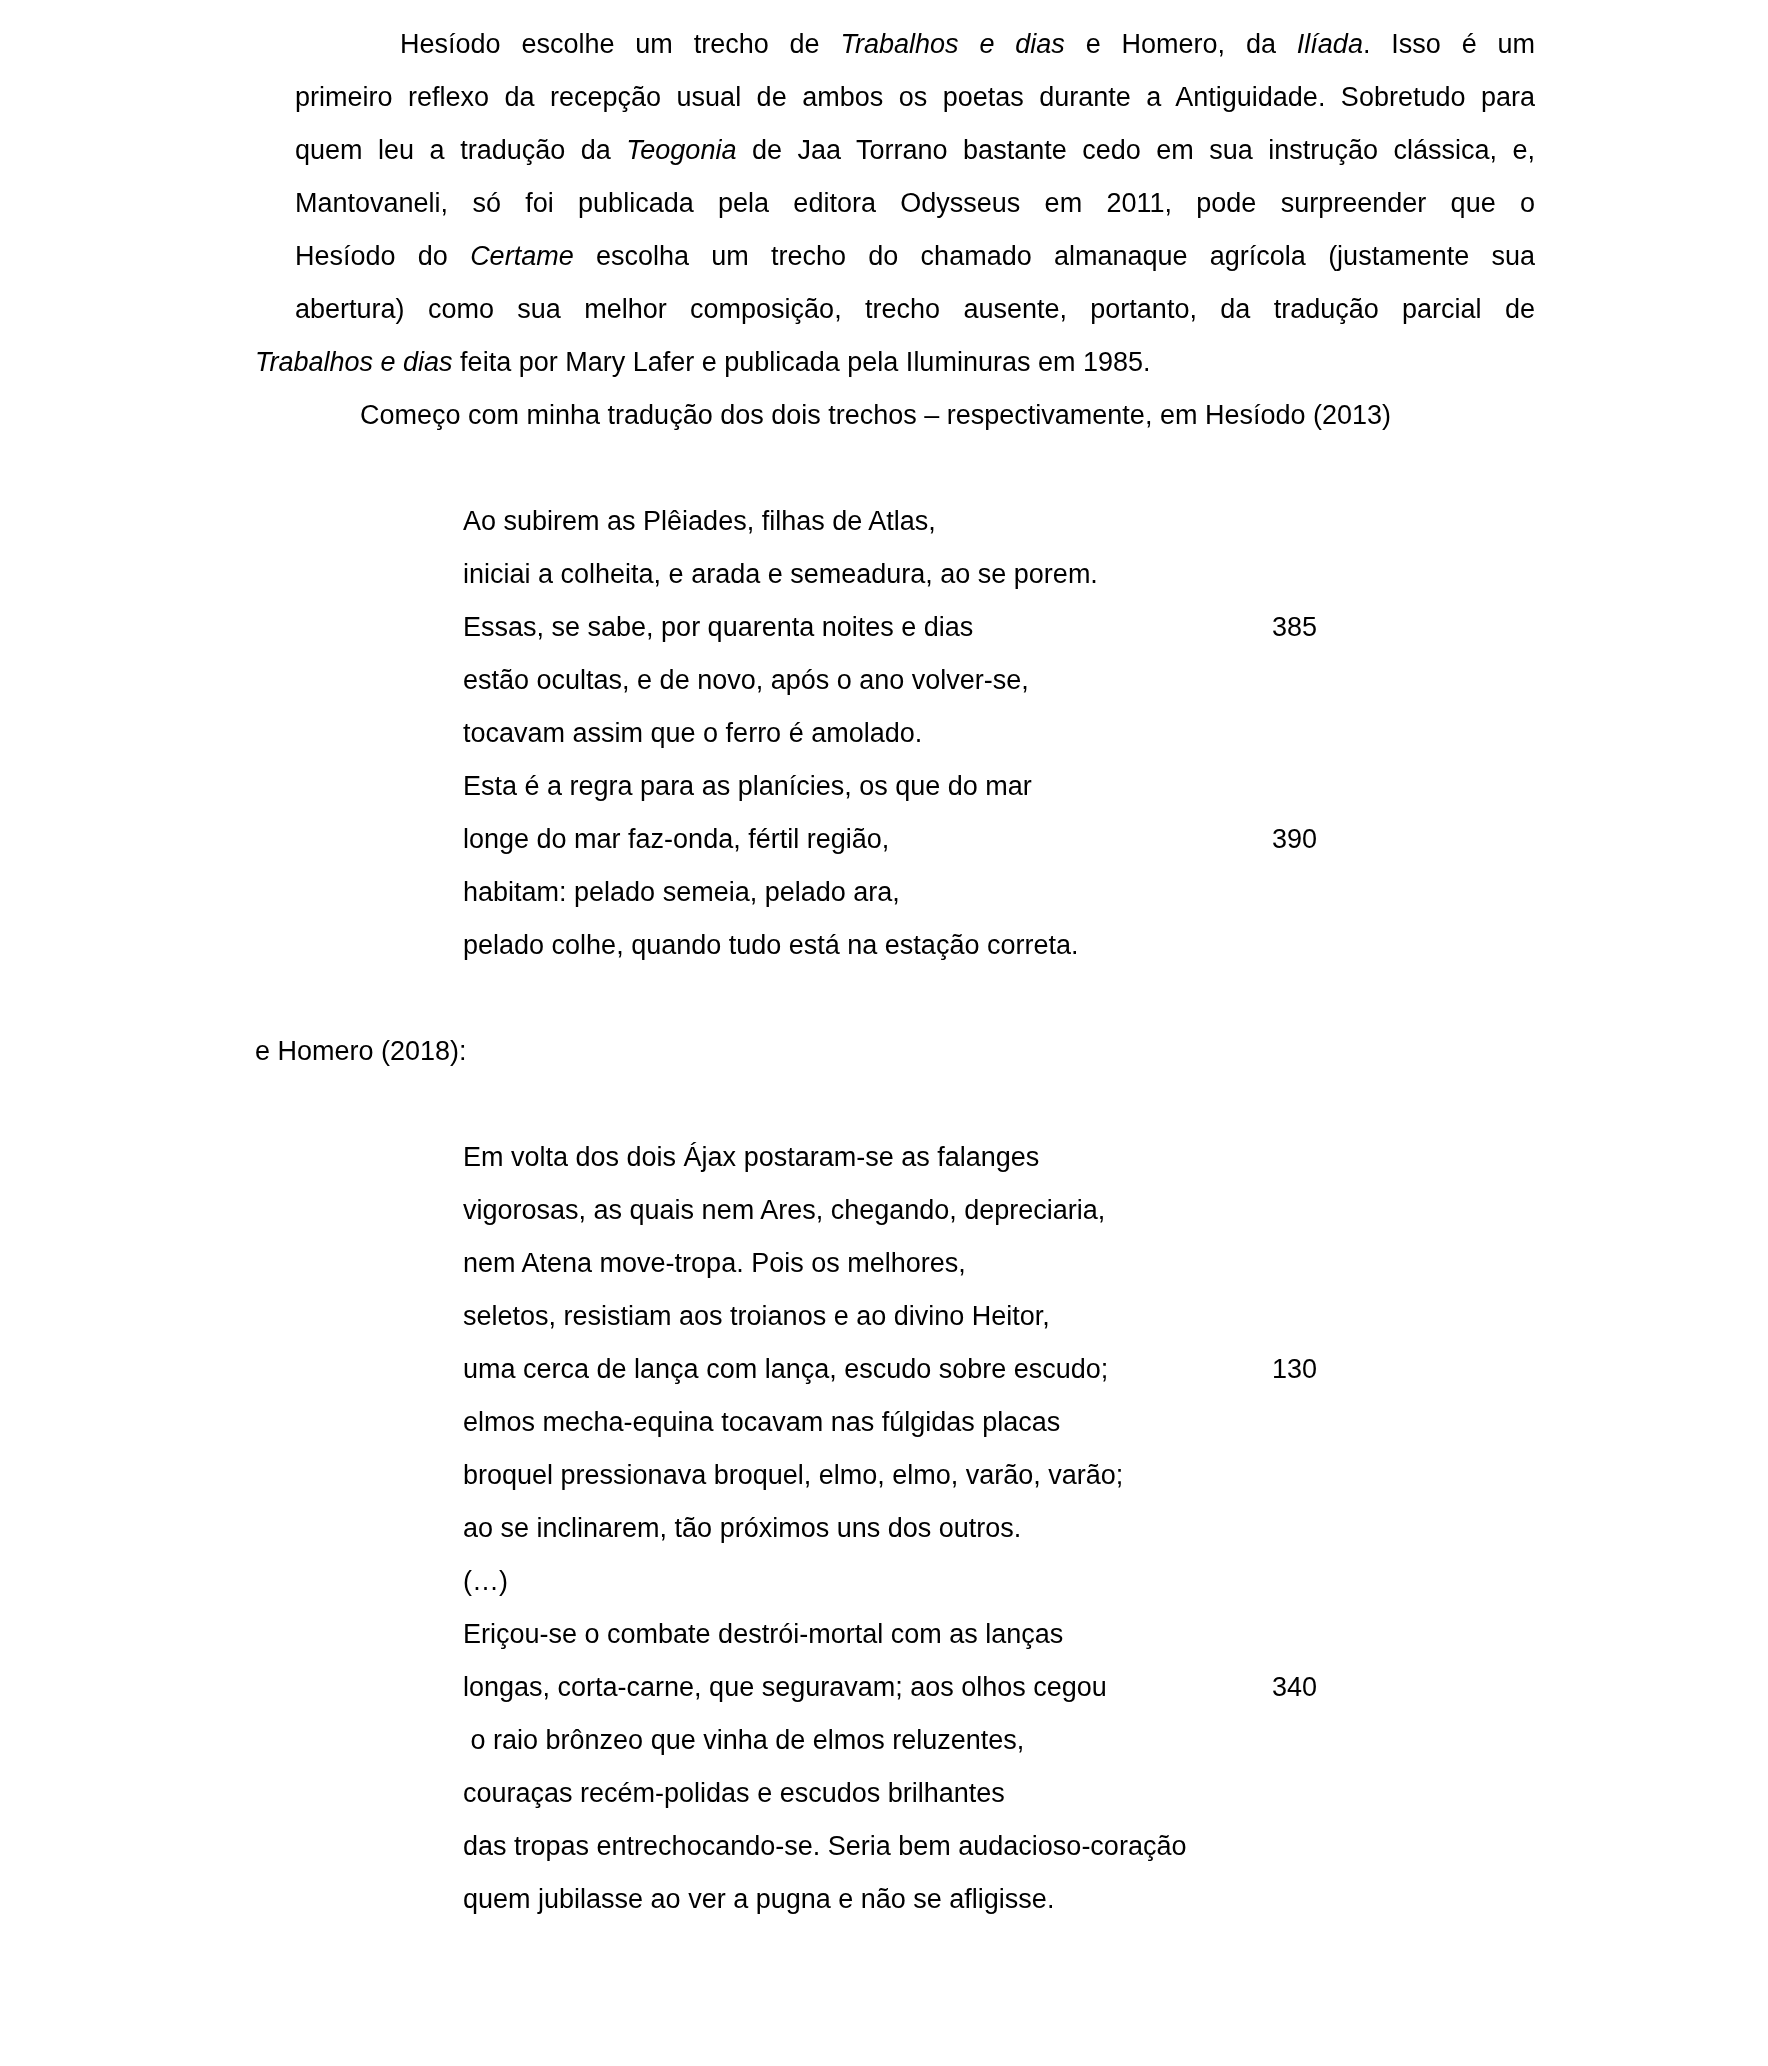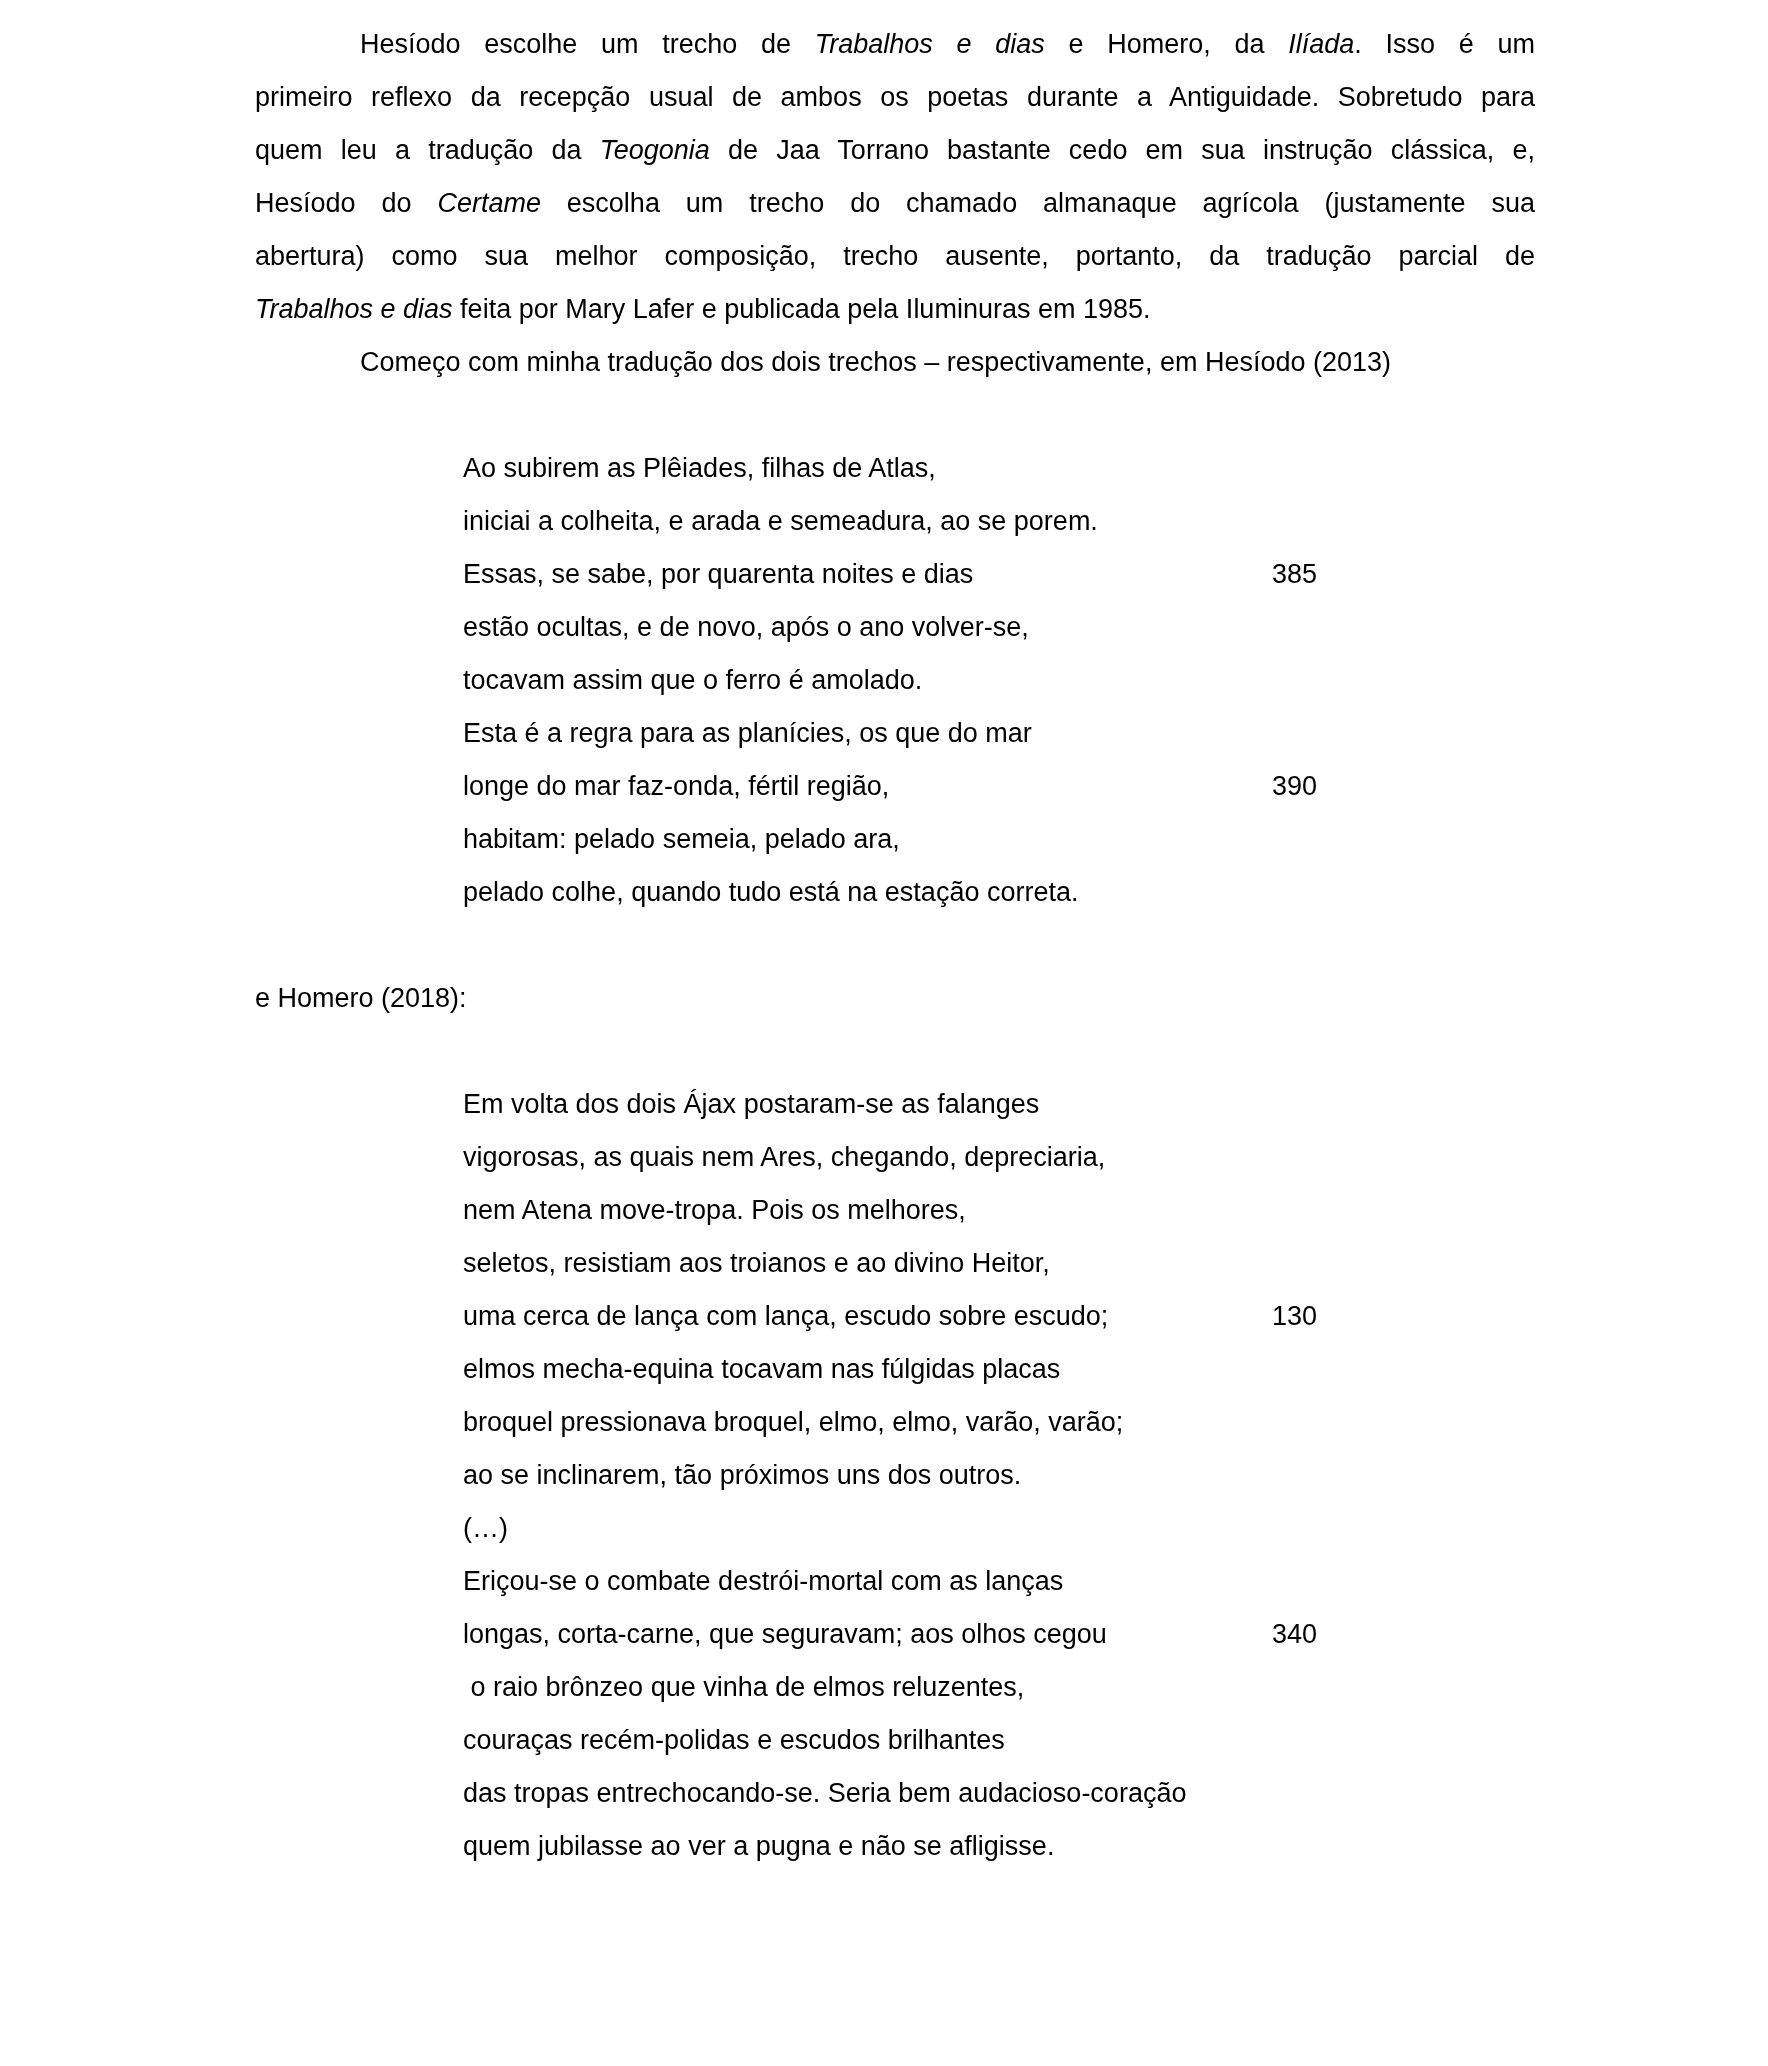--- a/index.html
+++ b/index.html
@@ -18,20 +18,21 @@
   }
   .ln {
     position: relative;
     height: 53px;
     line-height: 53px;
     overflow: hidden;
   }
   .just {
     text-align: justify;
     text-align-last: justify;
+    margin-left: 40px;
   }
   .ind { text-indent: 105px; }
   .it { font-style: italic; }
   .poem-line {
     padding-left: 208px;
     white-space: pre-wrap;
   }
   .vnum {
     position: absolute;
     left: 1017px;
@@ -42,20 +43,21 @@
 </style>
 </head>
 <body>
 
 <div class="page">
   <div class="content">
 
     <div class="ln just ind"><span>Hesíodo escolhe um trecho de </span><span class="it">Trabalhos e dias</span><span> e Homero, da </span><span class="it">Ilíada</span><span>. Isso é  um</span></div>
     <div class="ln just"><span>primeiro reflexo da recepção usual de ambos os poetas durante a Antiguidade. Sobretudo para</span></div>
     <div class="ln just"><span>quem leu a tradução da </span><span class="it">Teogonia</span><span> de Jaa Torrano bastante cedo em sua instrução clássica, e,</span></div>
+    <div class="ln just"><span>Mantovaneli, só foi publicada pela editora Odysseus em 2011, pode surpreender que o</span></div>
     <div class="ln just"><span>Hesíodo do </span><span class="it">Certame</span><span> escolha um trecho do chamado almanaque agrícola (justamente sua</span></div>
     <div class="ln just"><span>abertura) como sua melhor composição, trecho ausente, portanto, da tradução parcial de</span></div>
     <div class="ln"><span class="it">Trabalhos e dias</span><span> feita por Mary Lafer e publicada pela Iluminuras em 1985.</span></div>
 
     <div class="ln ind"><span>Começo com minha tradução dos dois trechos – respectivamente, em Hesíodo (2013)</span></div>
 
     <div class="gap"></div>
 
     <div>
       <div class="ln poem-line"><span>Ao subirem as Plêiades, filhas de Atlas,</span></div>

